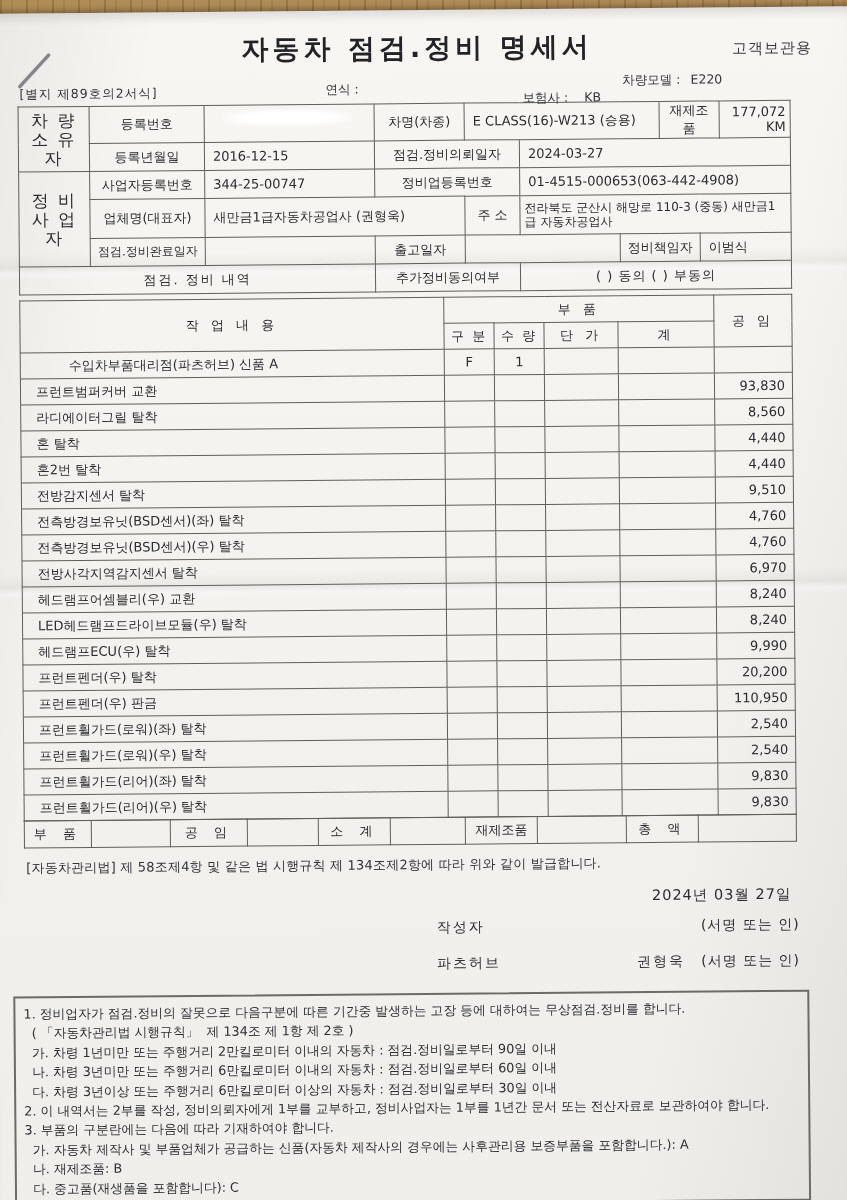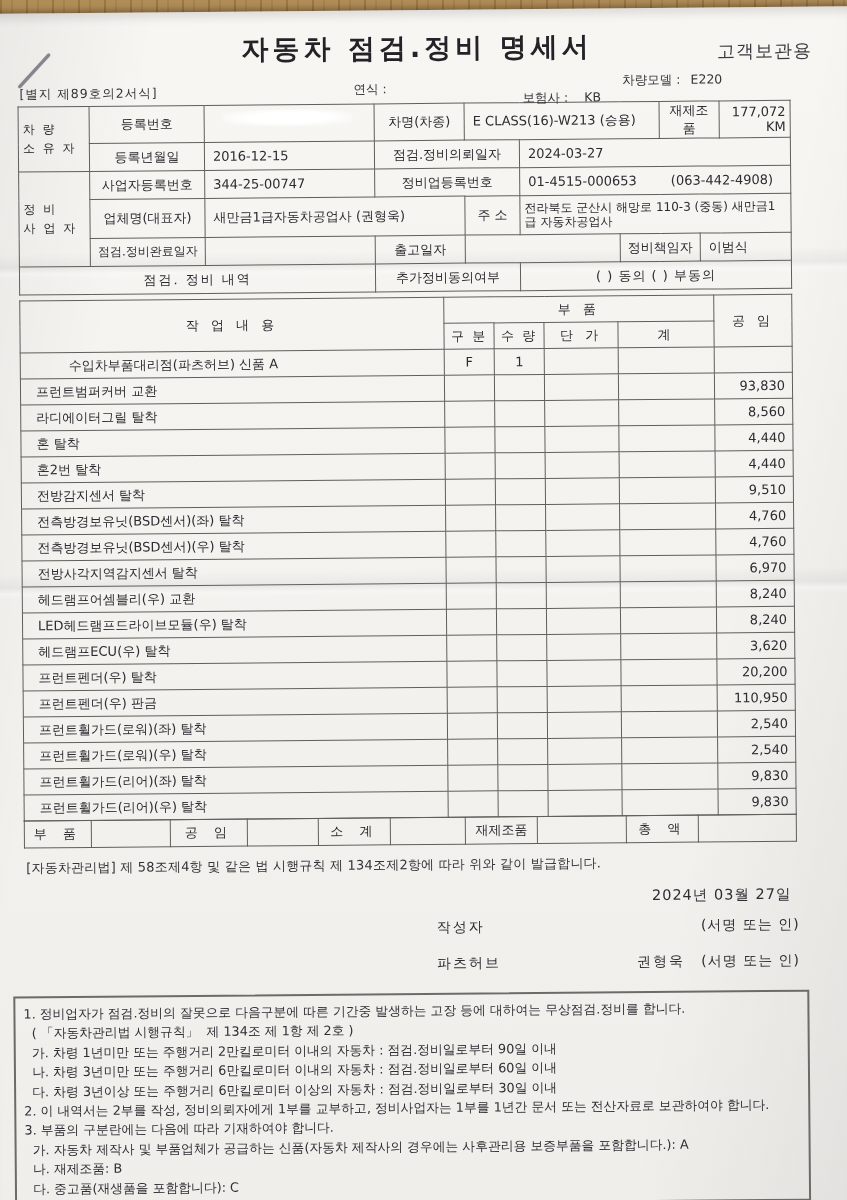--- a/index.html
+++ b/index.html
@@ -22,45 +22,45 @@
       linear-gradient(#f7f6f3,#f0eeeb);
     box-shadow:0 -2px 6px rgba(0,0,0,.35), inset 0 6px 9px rgba(0,0,0,.10);
     padding:14px 0 0 0;box-sizing:border-box;
   }
   .inner{position:relative;width:100%;height:100%;padding:0 32px;box-sizing:border-box;}
   .wrinkle{position:absolute;left:0;right:0;height:26px;pointer-events:none;
     background:linear-gradient(rgba(0,0,0,0), rgba(0,0,0,.045) 55%, rgba(255,255,255,.25) 80%, rgba(0,0,0,0));}
 
   .pen-mark{position:absolute;left:26px;top:36px;width:46px;height:3px;background:#85858b;
     transform:rotate(-47deg);border-radius:2px;box-shadow:0 0 1px #85858b;}
-  .copy-label{position:absolute;right:40px;top:12px;font-size:18px;letter-spacing:1px;color:#3a3a3e;}
+  .copy-label{position:absolute;right:40px;top:12px;font-size:15px;letter-spacing:1px;color:#3a3a3e;}
   .title{margin:6px 0 0 90px;text-align:center;width:620px;
     font-size:27px;font-weight:bold;letter-spacing:4px;color:#232327;}
   .meta-row{position:relative;height:22px;margin-top:13px;font-size:12.5px;color:#333336;}
   .meta-row .form-code{position:absolute;left:2px;top:4px;letter-spacing:1px;}
-  .meta-row .year{position:absolute;left:336px;top:2px;}
+  .meta-row .year{position:absolute;left:308px;top:2px;}
   .meta-row .insurer{position:absolute;left:505px;top:12px;}
   .meta-row .insurer-val{margin-left:16px;}
   .meta-row .model{position:absolute;left:605px;top:-5px;}
   .meta-row .model-val{margin-left:10px;}
 
   table{border-collapse:collapse;table-layout:fixed;width:772px;}
   td{border:1px solid #5f5f5c;font-size:13px;padding:0 4px;overflow:hidden;
      vertical-align:middle;color:#2c2c30;}
   .lbl{text-align:center;letter-spacing:0px;}
-  .sec-lbl{font-size:12px;letter-spacing:2px;line-height:19px;}
+  .sec-lbl{text-align:center;font-size:17px;letter-spacing:2px;line-height:19px;}
   .val{padding-left:8px;}
   .info{margin-top:2px;}
   .info td{height:27px;}
   .info tr.addr-row td{height:34px;}
   .reg-cell{position:relative;}
   .redaction{position:absolute;left:18px;top:4px;width:130px;height:17px;border-radius:9px;
     background:radial-gradient(ellipse at center, #ffffff 45%, rgba(255,255,255,0) 85%);}
   .addr{font-size:12px;line-height:14.5px;padding:2px 4px;}
-  .phone{margin-left:34px;}
+  .phone{}
   .consent{text-align:center;letter-spacing:1px;}
 
   .work{margin-top:5px;}
   .work td{height:25px;}
   .work td.hdr{height:25px;text-align:center;letter-spacing:4px;}
   .work td.desc{padding-left:15px;}
   .work tbody tr:first-child td.desc{padding-left:48px;}
   .work td.num{text-align:right;padding-right:7px;}
   .work td.ctr{text-align:center;}
 
@@ -272,21 +272,21 @@
               <td class="num"></td>
               <td class="num"></td>
               <td class="num">8,240</td>
             </tr>
           <tr>
               <td class="desc">헤드램프ECU(우) 탈착</td>
               <td class="ctr"></td>
               <td class="ctr"></td>
               <td class="num"></td>
               <td class="num"></td>
-              <td class="num">3,620</td>
+              <td class="num">9,990</td>
             </tr>
           <tr>
               <td class="desc">프런트펜더(우) 탈착</td>
               <td class="ctr"></td>
               <td class="ctr"></td>
               <td class="num"></td>
               <td class="num"></td>
               <td class="num">20,200</td>
             </tr>
           <tr>

